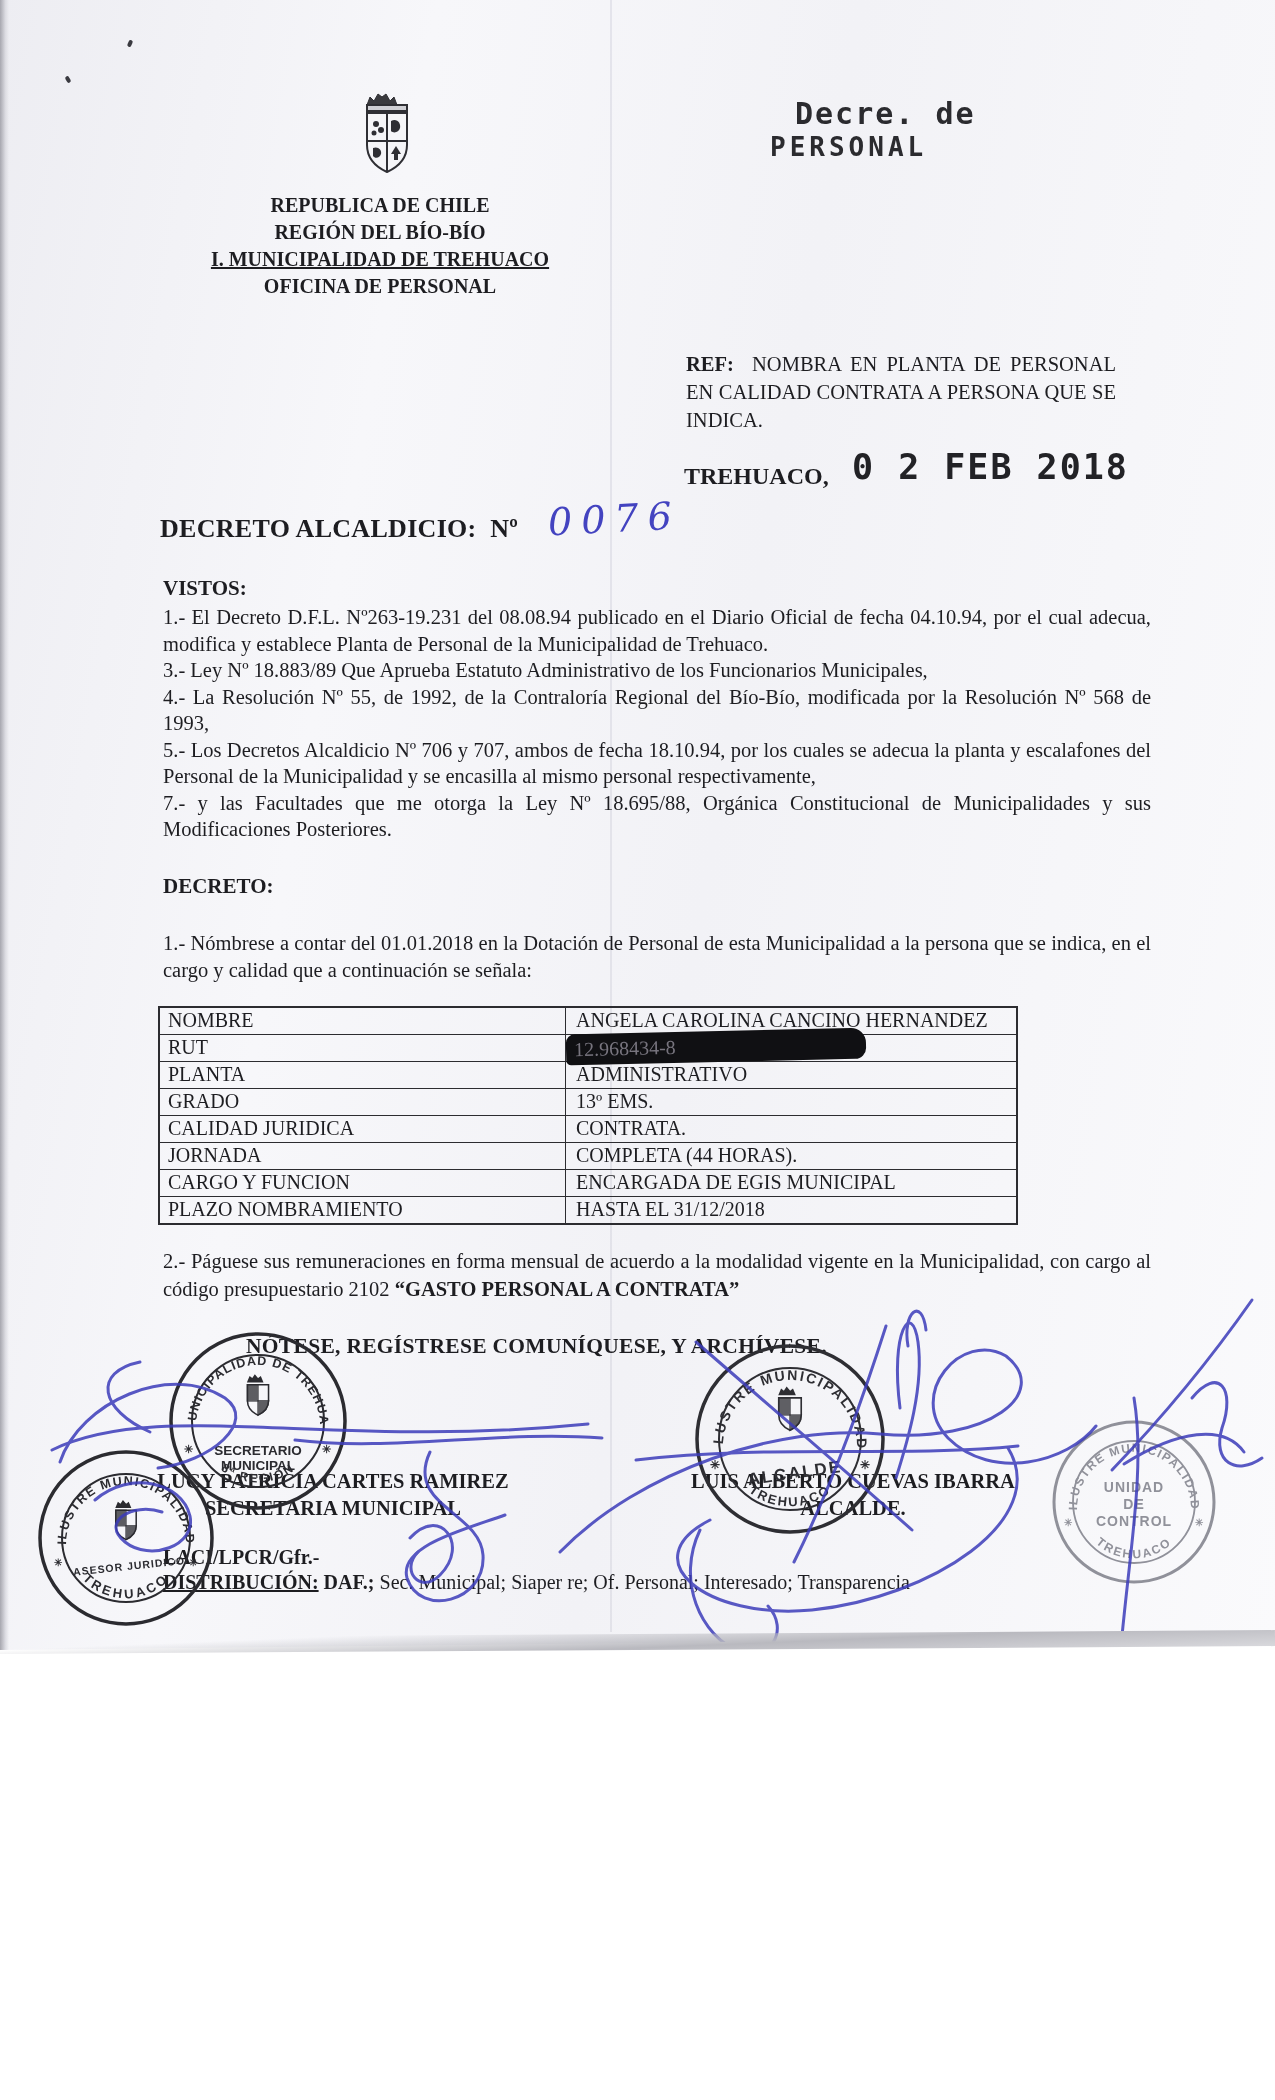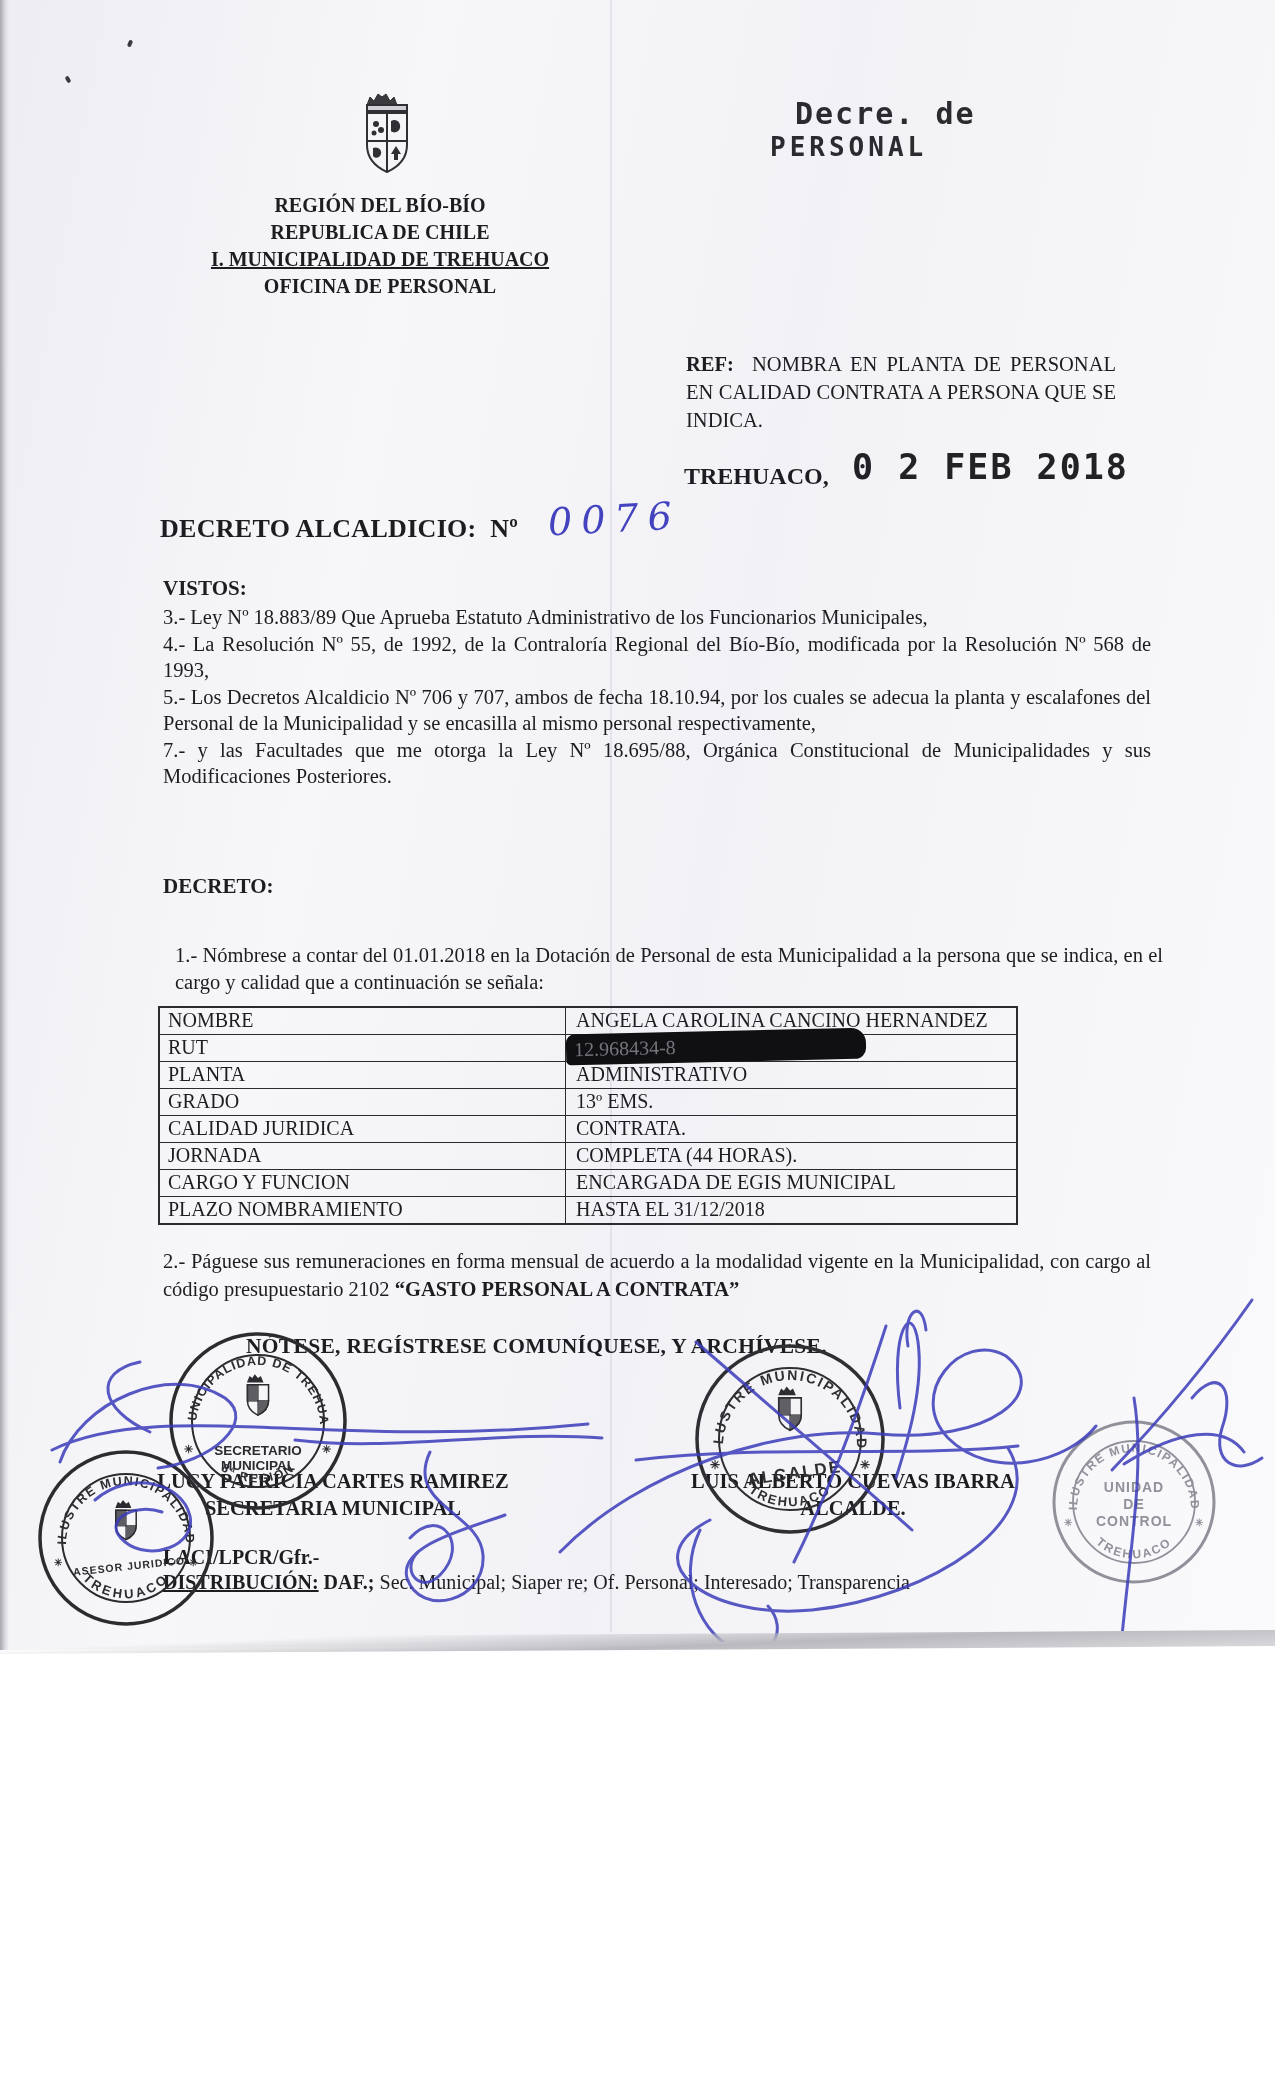--- a/index.html
+++ b/index.html
@@ -79,47 +79,48 @@
       <circle cx="26" cy="36" r="3"></circle>
         <circle cx="31" cy="42" r="3"></circle>
         <circle cx="24" cy="45" r="2.5"></circle>
       <path d="M41,33 c6,-3 10,2 9,7 c-1,4 -6,6 -9,3 z"></path>
       <path d="M23,60 c5,-2 9,2 8,6 c-1,4 -6,5 -8,2 z"></path>
       <path d="M46,58 l5,8 h-3 v6 h-4 v-6 h-3 z"></path>
     </g>
   </svg>
 
   <div class="abs letterhead">
+    <div>REPUBLICA DE CHILE</div>
     <div>REGIÓN DEL BÍO-BÍO</div>
-    <div>REPUBLICA DE CHILE</div>
     <div class="u">I. MUNICIPALIDAD DE TREHUACO</div>
     <div>OFICINA DE PERSONAL</div>
   </div>
 
   <div class="abs doc-stamp doc-stamp-1">Decre. de</div>
   <div class="abs doc-stamp doc-stamp-2">PERSONAL</div>
 
   <p class="abs ref" style="margin:0"><b>REF:</b>&nbsp;&nbsp;<span>NOMBRA EN PLANTA DE PERSONAL EN CALIDAD CONTRATA A PERSONA QUE SE INDICA.</span></p>
 
   <div class="abs place">TREHUACO,</div>
   <div class="abs datestamp">0 2 FEB 2018</div>
 
   <div class="abs decree-title"><span>DECRETO ALCALDICIO:</span>&nbsp; <span>Nº</span></div>
   <div class="abs handwritten">0076</div>
 
   <div class="abs h-bold" style="left:163px;top:576px;">VISTOS:</div>
   <div class="abs vistos">
+    <p>1.- El Decreto D.F.L. Nº263-19.231  del 08.08.94 publicado en el Diario Oficial de fecha 04.10.94, por el cual adecua, modifica y establece Planta de Personal de la Municipalidad de Trehuaco.</p>
     <p>3.- Ley Nº 18.883/89 Que Aprueba Estatuto Administrativo de los Funcionarios Municipales,</p>
     <p>4.- La Resolución Nº 55, de 1992, de la Contraloría Regional del Bío-Bío, modificada por la Resolución Nº 568 de 1993,</p>
     <p>5.- Los Decretos Alcaldicio Nº 706 y 707, ambos de fecha 18.10.94, por los cuales se adecua la planta y escalafones del Personal de la Municipalidad y se encasilla al mismo personal respectivamente,</p>
     <p>7.- y las Facultades que me otorga la Ley Nº 18.695/88, Orgánica Constitucional de Municipalidades y sus Modificaciones Posteriores.</p>
   </div>
 
   <div class="abs h-bold" style="left:163px;top:874px;">DECRETO:</div>
-  <p class="abs clause" style="margin:12px">1.- Nómbrese a contar del 01.01.2018 en la Dotación de Personal de esta Municipalidad a la persona que se indica, en el cargo y calidad que a continuación se señala:</p>
+  <p class="abs clause" style="margin:0">1.- Nómbrese a contar del 01.01.2018 en la Dotación de Personal de esta Municipalidad a la persona que se indica, en el cargo y calidad que a continuación se señala:</p>
 
   <div class="abs dtable">
     <div class="trow">
       <div class="tlabel">NOMBRE</div>
       <div class="tvalue">ANGELA CAROLINA CANCINO HERNANDEZ</div>
     </div>
     <div class="trow">
       <div class="tlabel">RUT</div>
       <div class="tvalue">
         <div class="redact">12.968434-8</div>

